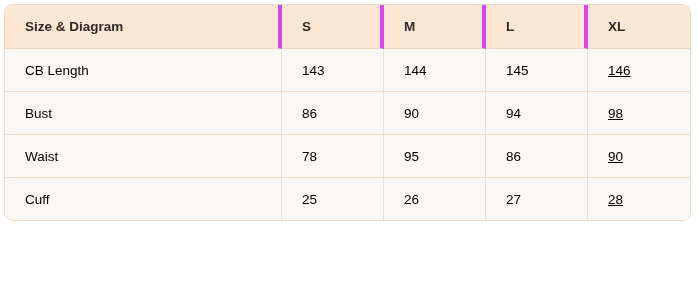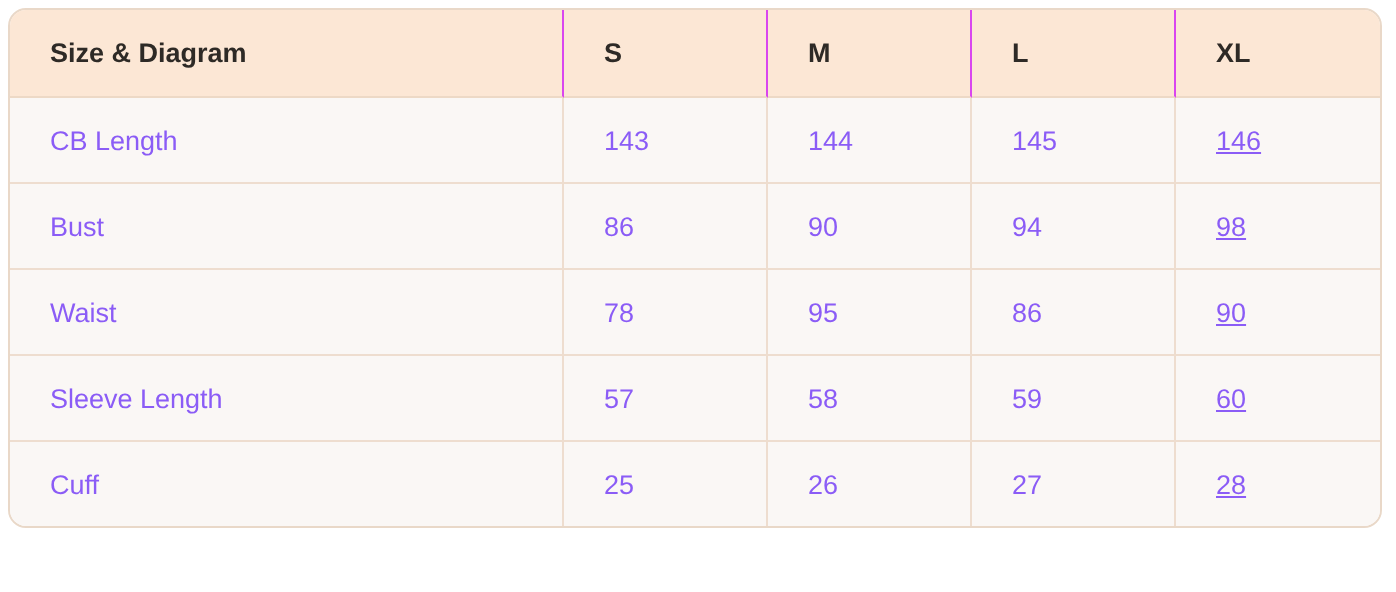--- a/index.html
+++ b/index.html
@@ -37,28 +37,28 @@
 
   thead th {
     background: #fce7d5;
     color: #2e2a26;
     font-size: 13.5px;
     font-weight: bold;
     text-align: left;
     padding: 13px 0 13px 20px;
     height: 17px;
     border-bottom: 1px solid #edd9c6;
-    border-right: 1px solid #d946ef;
+    border-right: 4px solid #d946ef;
     white-space: nowrap;
   }
   thead th:last-child { border-right: none; }
 
   tbody td {
     background: #faf7f5;
-    color: #8b5cf6;
+    color: #000000;
     font-size: 13.5px;
     font-weight: normal;
     text-align: left;
     padding: 12px 0 12px 20px;
     height: 18px;
     border-bottom: 1px solid #eeddcf;
     border-right: 1px solid #eeddcf;
     white-space: nowrap;
     margin-top: 36px;
   }
@@ -102,27 +102,20 @@
         <td>98</td>
       </tr>
       <tr>
         <td>Waist</td>
         <td>78</td>
         <td>95</td>
         <td>86</td>
         <td>90</td>
       </tr>
       <tr>
-        <td>Sleeve Length</td>
-        <td>57</td>
-        <td>58</td>
-        <td>59</td>
-        <td>60</td>
-      </tr>
-      <tr>
         <td>Cuff</td>
         <td>25</td>
         <td>26</td>
         <td>27</td>
         <td>28</td>
       </tr>
     </tbody>
   </table>
 </div>
 

